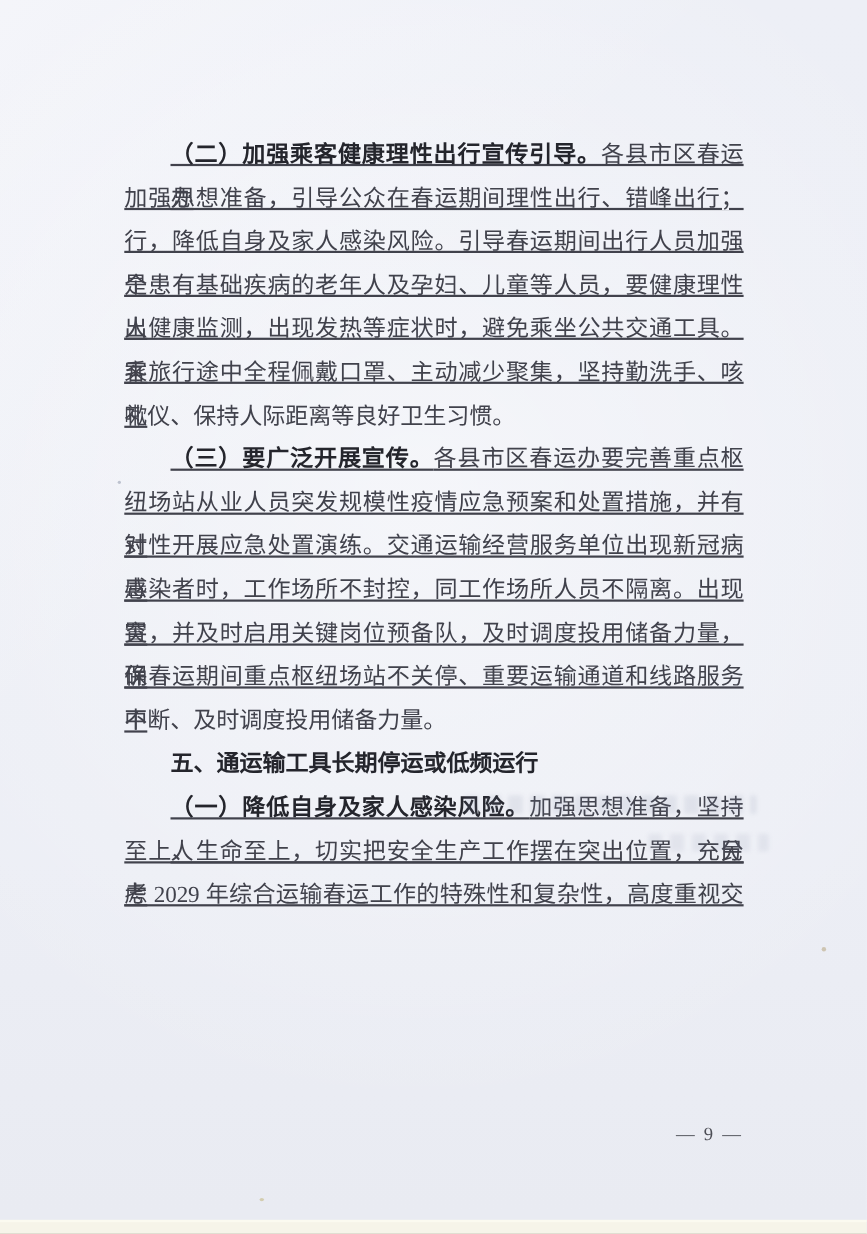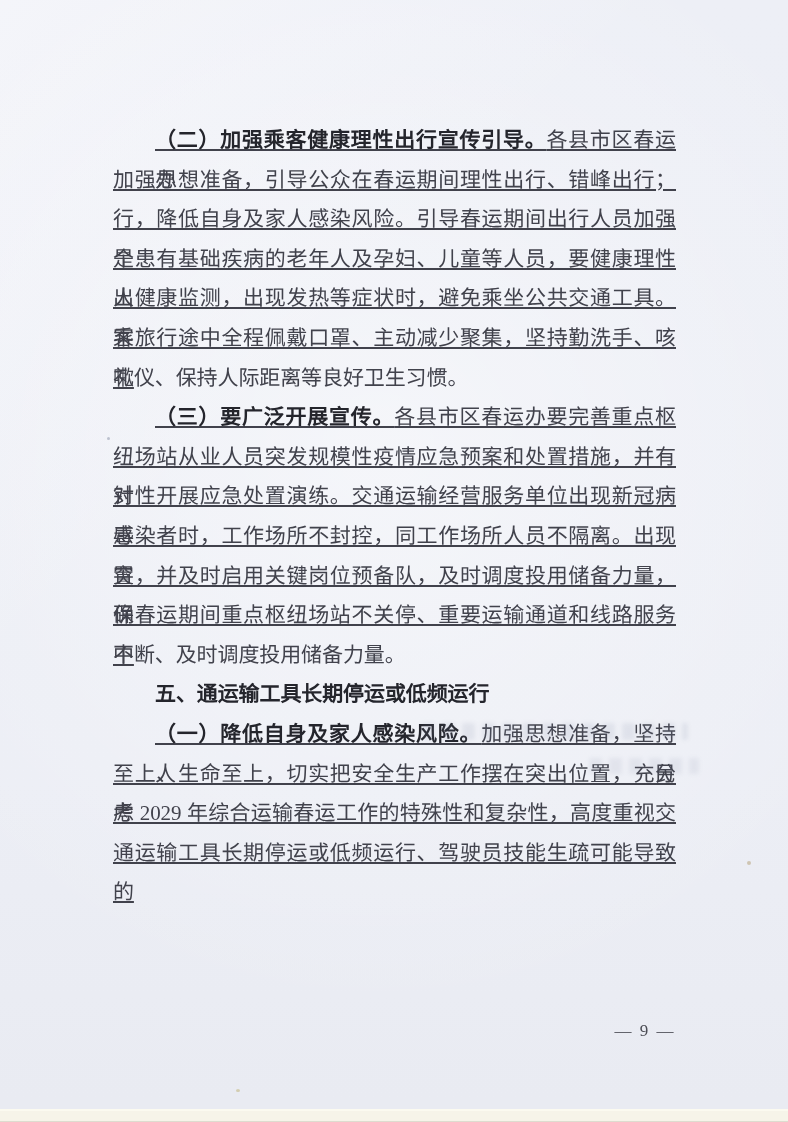--- a/index.html
+++ b/index.html
@@ -104,21 +104,20 @@
     <div class="line j"><span>纽场站从业人员突发规模性疫情应急预案和处置措施，并有针</span></div>
     <div class="line j"><span>对性开展应急处置演练。交通运输经营服务单位出现新冠病毒</span></div>
     <div class="line j"><span>感染者时，工作场所不封控，同工作场所人员不隔离。出现突</span></div>
     <div class="line j"><span>置，并及时启用关键岗位预备队，及时调度投用储备力量，确</span></div>
     <div class="line j"><span>保春运期间重点枢纽场站不关停、重要运输通道和线路服务不</span></div>
     <div class="line"><span>中断、及时调度投用储备力量。</span></div>
     <div class="line ind"><span class="bold">五、通运输工具长期停运或低频运行</span></div>
     <div class="line j ind"><span class="bold">（一）降低自身及家人感染风险。</span><span>加强思想准备，坚持人民</span></div>
     <div class="line j"><span>至上、生命至上，切实把安全生产工作摆在突出位置，充分考</span></div>
     <div class="line j"><span>虑 2029 年综合运输春运工作的特殊性和复杂性，高度重视交</span></div>
-    <div class="line j"><span>通运输工具长期停运或低频运行、驾驶员技能生疏可能导致的</span></div>
   </div>
 
 <div class="smudge s1"></div>
 <div class="smudge s2"></div>
 <div class="speck a"></div>
 <div class="speck b"></div>
 <div class="speck c"></div>
 
 <div class="page-number">— 9 —</div>
 

